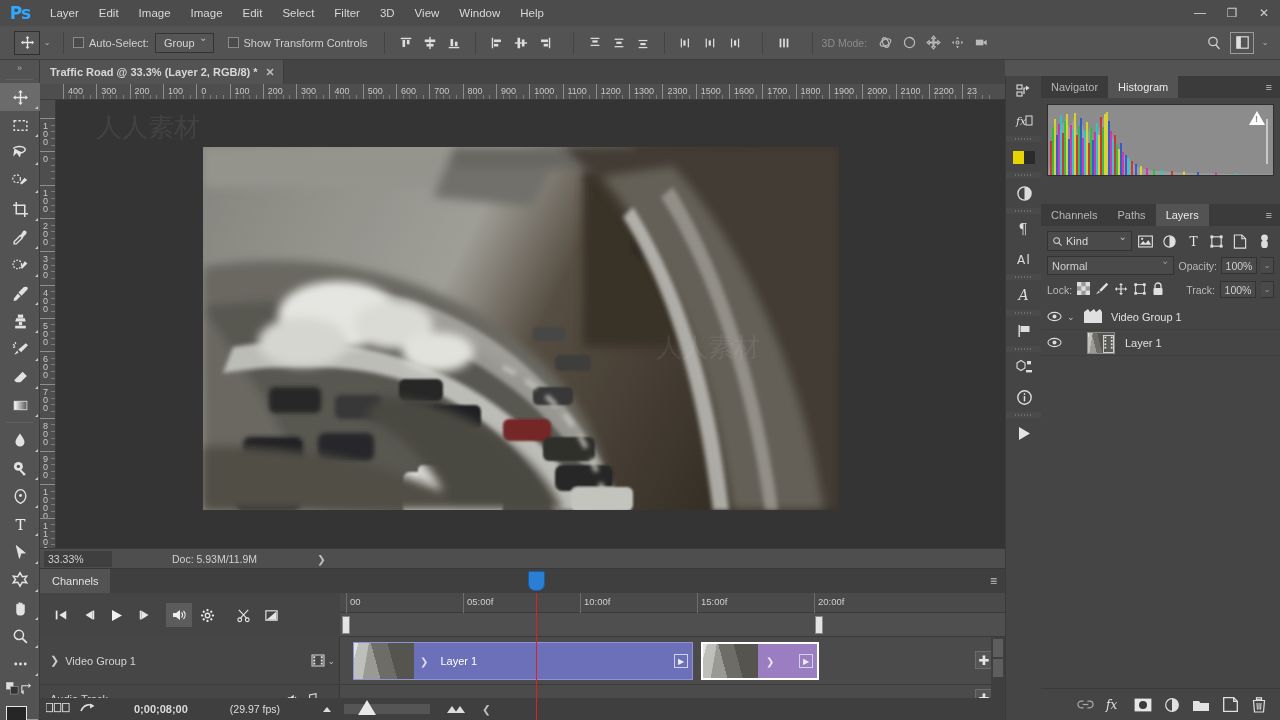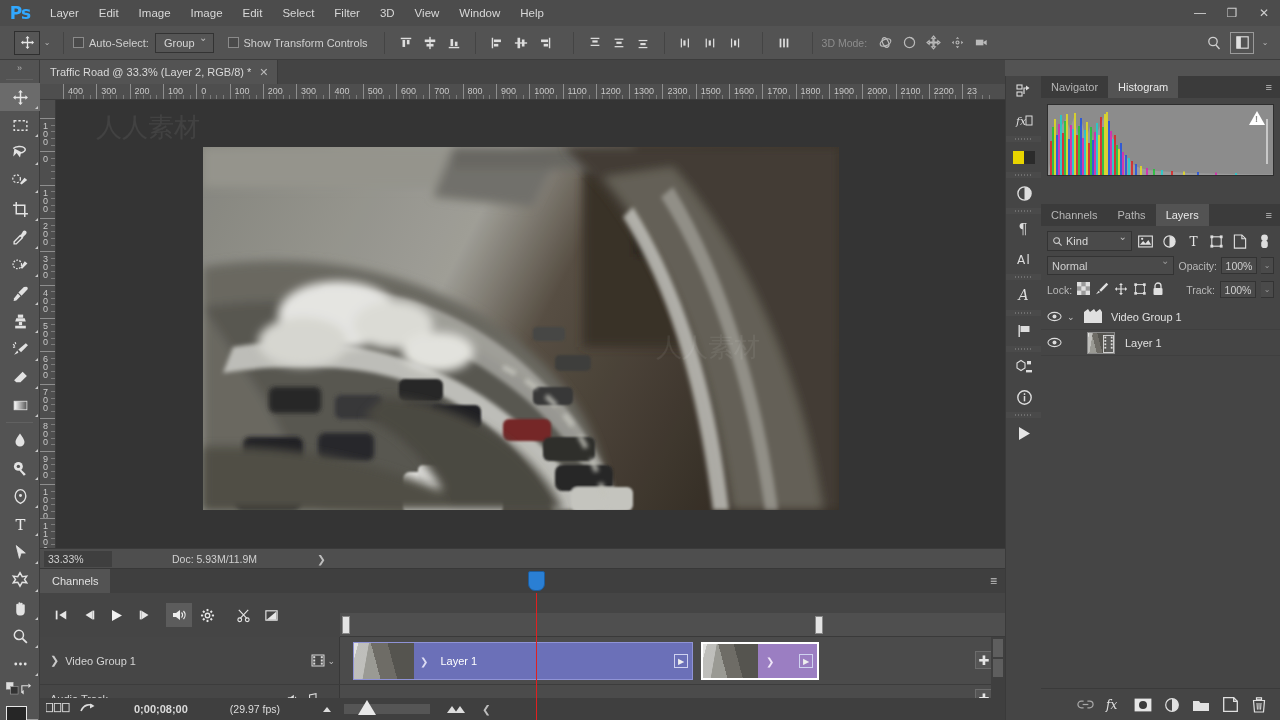--- a/index.html
+++ b/index.html
@@ -43,21 +43,21 @@
   .tool { width:40px; height:28px; display:flex; align-items:center; justify-content:center;
     position:relative; }
   .tool.active { background:#6b6b6b; }
   .tool:after { content:""; position:absolute; right:2px; bottom:2px; width:0; height:0;
     border-left:3px solid transparent; border-bottom:3px solid #c9c9c9; }
   .swatches { position:relative; width:40px; height:40px; margin-top:4px;}
   .sw-fg { position:absolute; left:6px; top:2px; width:21px; height:21px; background:#262626; border:1px solid #e8e8e8;}
   .sw-bg { position:absolute; left:17px; top:15px; width:21px; height:21px; background:#fff; border:1px solid #9a9a9a;}
 
   
-  .doctab-bar { position:absolute; left:40px; top:60px; width:965px; height:24px; background:#444; }
+  .doctab-bar { position:absolute; left:40px; top:60px; width:965px; height:24px; background:#444;font-weight:bold; }
   .doctab { height:24px; background:#535353; display:inline-flex; align-items:center; padding:0 8px 0 10px;
     font-size:11px; color:#d8d8d8; border-right:1px solid #3a3a3a;}
   .doctab .x { margin-left:8px; color:#b9b9b9; font-size:11px;}
 
   
   .ruler-h { position:absolute; left:40px; top:84px; width:965px; height:16px; background:#4e4e4e;
     border-bottom:1px solid #3b3b3b; overflow:hidden;}
   .ruler-v { position:absolute; left:40px; top:100px; width:16px; height:448px; background:#4e4e4e;
     border-right:1px solid #3b3b3b; overflow:hidden;}
   .rh-tick { position:absolute; top:0; height:16px; border-left:1px solid #8e8e8e; }
@@ -967,20 +967,37 @@
           </svg>
         </div>
       <div class="tctl">
           <svg width="15" height="15" viewBox="0 0 16 16">
             <rect x="2" y="3" width="12" height="10" fill="none" stroke="#e6e6e6" stroke-width="1.2"></rect>
             <path d="M2.8 12.4L13.2 3.6v8.8z" fill="#e6e6e6"></path>
           </svg>
         </div>
     </div>
 
+    <div class="tl-ruler" id="tlRuler">
+        <div class="tl-tick" style="left: 6px;">
+          <span>00</span>
+        </div>
+        <div class="tl-tick" style="left: 123px;">
+          <span>05:00f</span>
+        </div>
+        <div class="tl-tick" style="left: 240px;">
+          <span>10:00f</span>
+        </div>
+        <div class="tl-tick" style="left: 357px;">
+          <span>15:00f</span>
+        </div>
+        <div class="tl-tick" style="left: 474px;">
+          <span>20:00f</span>
+        </div>
+      </div>
 
     <div class="tl-workbar">
       <div class="wb-handle" style="left:2px"></div>
       <div class="wb-handle" style="left:475px"></div>
     </div>
 
     <div class="playhead" style="left:496px">
       <div class="playhead-head"></div>
     </div>
 

